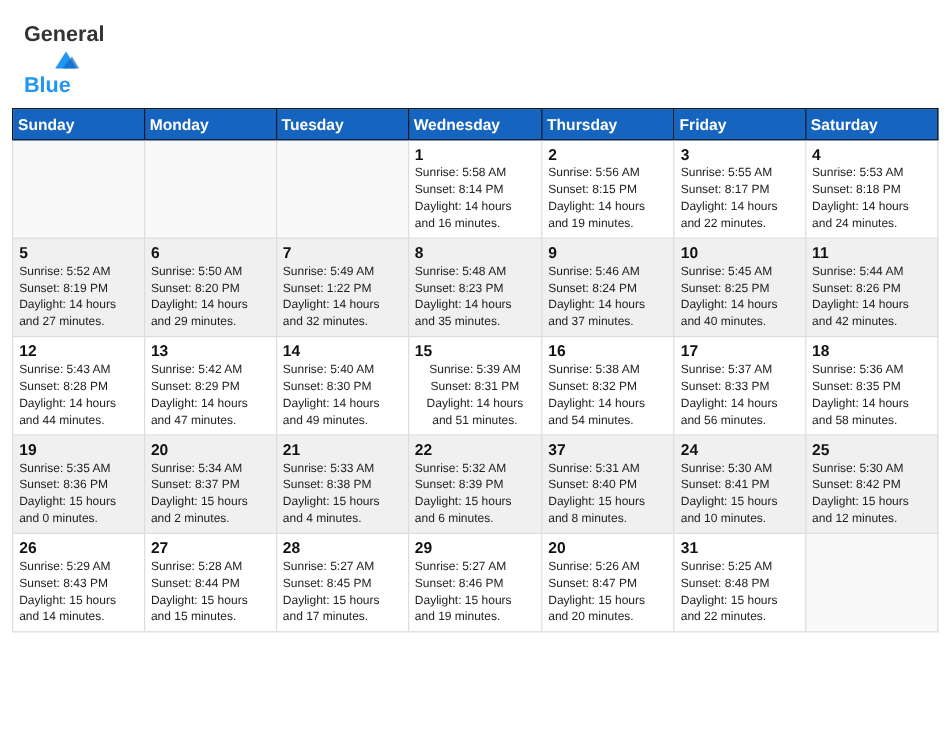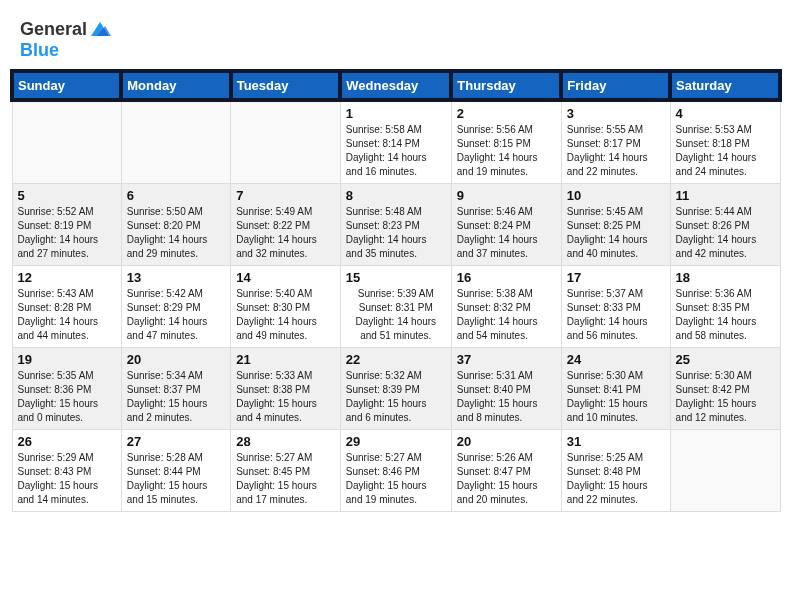--- a/index.html
+++ b/index.html
@@ -47,21 +47,21 @@
       border-collapse: collapse;
       margin-top: 4px;
     }
     .calendar th {
       background: #1565c0;
       color: #fff;
       font-size: 13px;
       font-weight: bold;
       padding: 5px 4px;
       text-align: left;
-      border: 4px solid #0f172a;
+      border: 1px solid #0f172a;
     }
     .calendar td {
       vertical-align: top;
       border: 1px solid #ddd;
       padding: 4px 5px;
       font-size: 10.5px;
       color: #222;
       height: 80px;
       width: 113px;
     }
@@ -85,21 +85,21 @@
     .row-white td {
       background: #fff;
     }
   </style>
 </head>
 <body>
 
 <div class="header">
   <div class="logo">
     <div>
-      <div style="display:flex;align-items:center;">
+      <div style="display:flex;align-items:center;flex-direction:column;">
         <span class="logo-general">General</span>
         <svg width="22" height="22" viewBox="0 0 22 22" style="margin-left:2px;">
           <polygon points="2,18 11,4 20,18" fill="#2196f3"></polygon>
           <polygon points="8,18 16,8 22,18" fill="#1565c0" opacity="0.7"></polygon>
         </svg>
       </div>
       <span class="logo-blue">Blue</span>
     </div>
   </div>
 </div>
@@ -161,21 +161,21 @@
         <td>
           <div class="day-num">6</div>
           <div class="day-info" style="white-space: pre-line;">Sunrise: 5:50 AM
 Sunset: 8:20 PM
 Daylight: 14 hours
 and 29 minutes.</div>
         </td>
         <td>
           <div class="day-num">7</div>
           <div class="day-info" style="white-space: pre-line;">Sunrise: 5:49 AM
-Sunset: 8:22 PM
+Sunset: 1:22 PM
 Daylight: 14 hours
 and 32 minutes.</div>
         </td>
         <td>
           <div class="day-num">8</div>
           <div class="day-info" style="white-space: pre-line;">Sunrise: 5:48 AM
 Sunset: 8:23 PM
 Daylight: 14 hours
 and 35 minutes.</div>
         </td>

